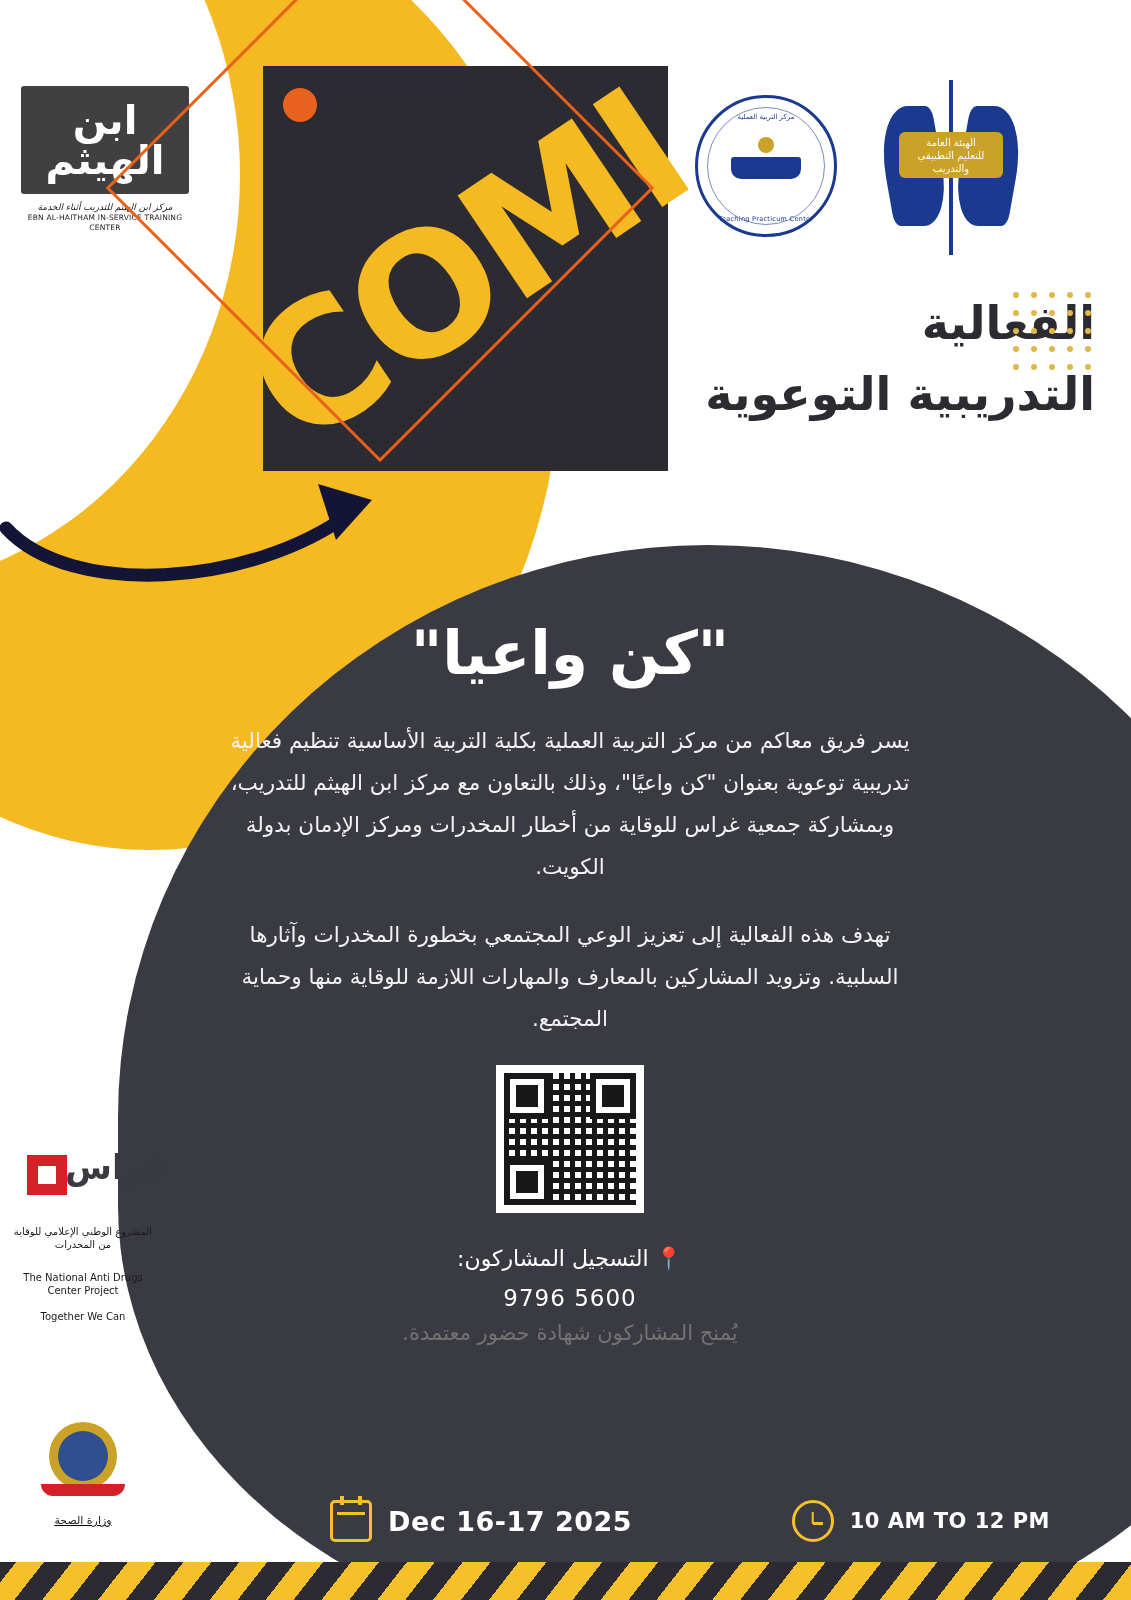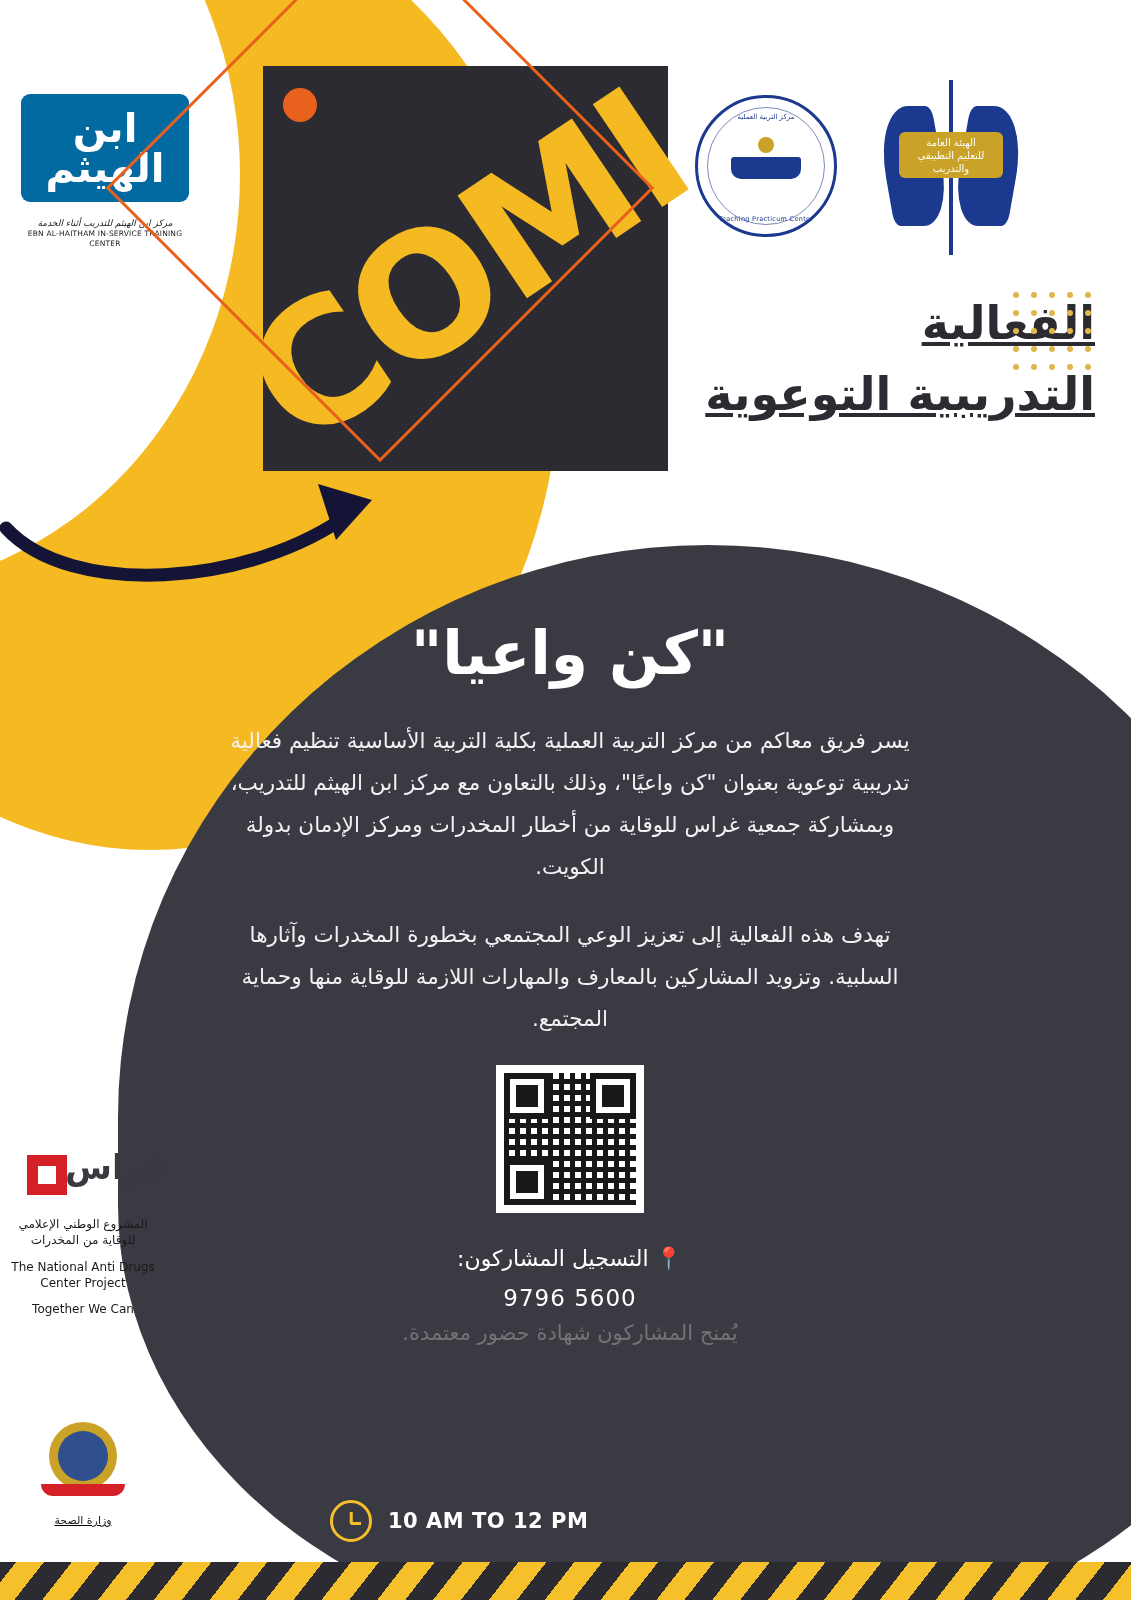--- a/index.html
+++ b/index.html
@@ -67,24 +67,24 @@
     position: absolute;
     left: 12px;
     top: 78px;
     width: 186px;
     z-index: 6;
     text-align: center;
   }
   .logo-ibn .mark {
     width: 168px;
     height: 108px;
-    margin: 16px auto;
-    background: #0369a1;
+    margin: 8px auto;
+    background: #404040;
     color: #ffffff;
-    border-radius: 9px;
+    border-radius: 3px;
     display: flex;
     align-items: center;
     justify-content: center;
     font-size: 40px;
     font-weight: bold;
     letter-spacing: -2px;
     line-height: 1;
   }
   .logo-ibn .cap-ar {
     font-size: 9px;
@@ -266,21 +266,20 @@
     position: absolute;
     right: 36px;
     top: 288px;
     z-index: 6;
     text-align: right;
     color: #2b2b31;
     font-size: 46px;
     font-weight: bold;
     line-height: 1.55;
     direction: rtl;
-    text-decoration: underline;
   }
   .dots-grid {
     position: absolute;
     right: 0;
     top: 0;
     width: 86px;
     height: 86px;
     z-index: 7;
     display: grid;
     grid-template-columns: repeat(5, 1fr);
@@ -456,24 +455,24 @@
 
   
   .spon {
     position: absolute;
     z-index: 10;
     text-align: center;
     width: 150px;
     left: 8px;
   }
   .spon .cap {
-    font-size: 12px;
+    font-size: 10px;
     color: #1a1a1a;
     line-height: 1.3;
-    margin-top: 12px;
+    margin-top: 20px;
   }
   .spon-ghiras { top: 1143px; }
   .spon-ghiras .mark {
     width: 128px;
     height: 62px;
     margin: 0 auto;
     position: relative;
   }
   .spon-ghiras .sq {
     position: absolute;
@@ -671,20 +670,24 @@
   <p class="reg-line">
     <span>📍</span>
     <span>التسجيل المشاركون:</span>
   </p>
   <p class="phone">9796 5600</p>
   <p class="cert">يُمنح المشاركون شهادة حضور معتمدة.</p>
 </div>
 
 <div class="footer-row">
   <div class="fitem">
+    <span class="ico cal"></span>
+    <span class="label">Dec 16-17 2025</span>
+  </div>
+  <div class="fitem">
     <span class="ico clock"></span>
     <span class="label small">10 AM TO 12 PM</span>
   </div>
 </div>
 
 <div class="spon spon-ghiras">
   <div class="mark">
     <span class="sq"></span>
     <span class="scr">غراس</span>
   </div>

